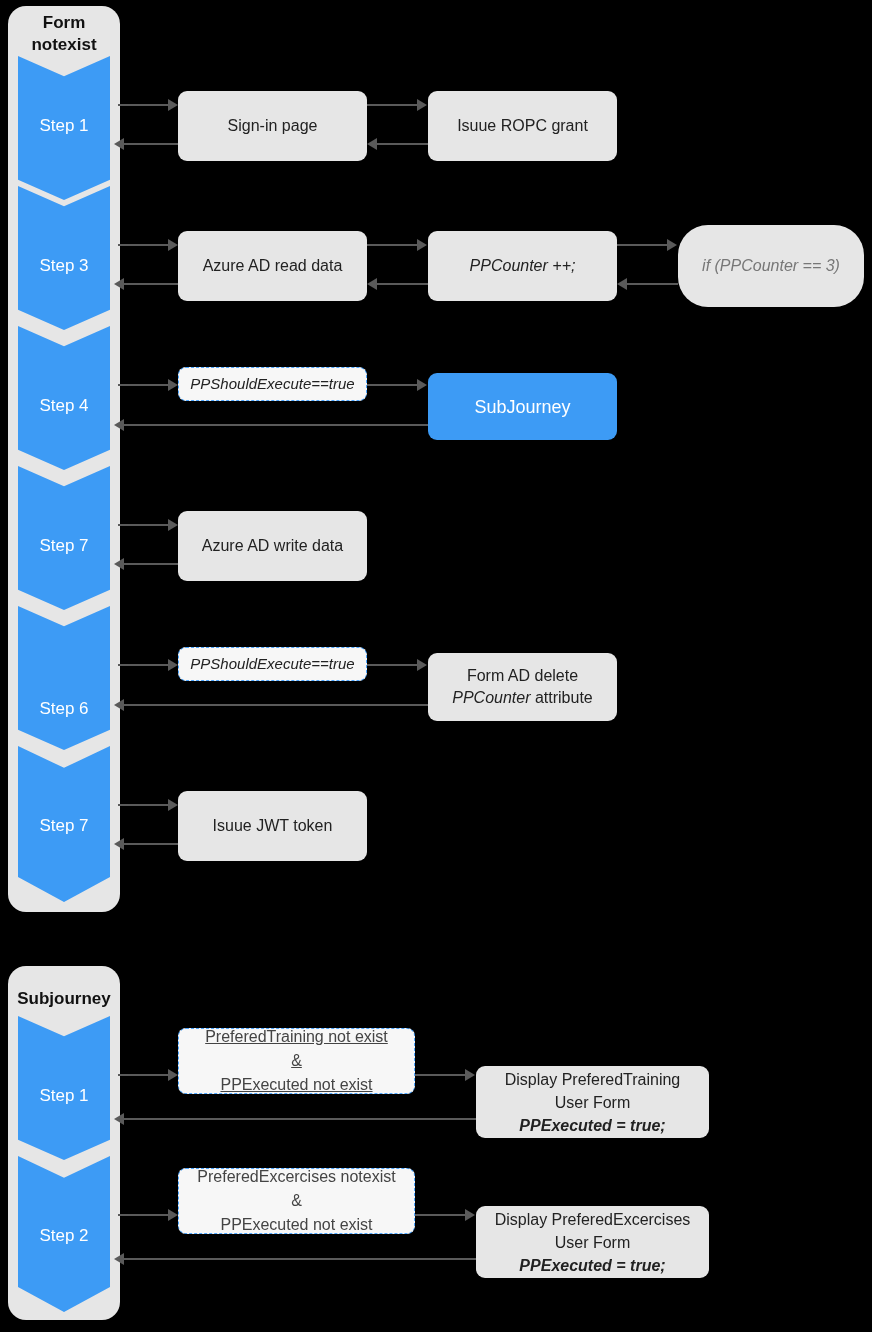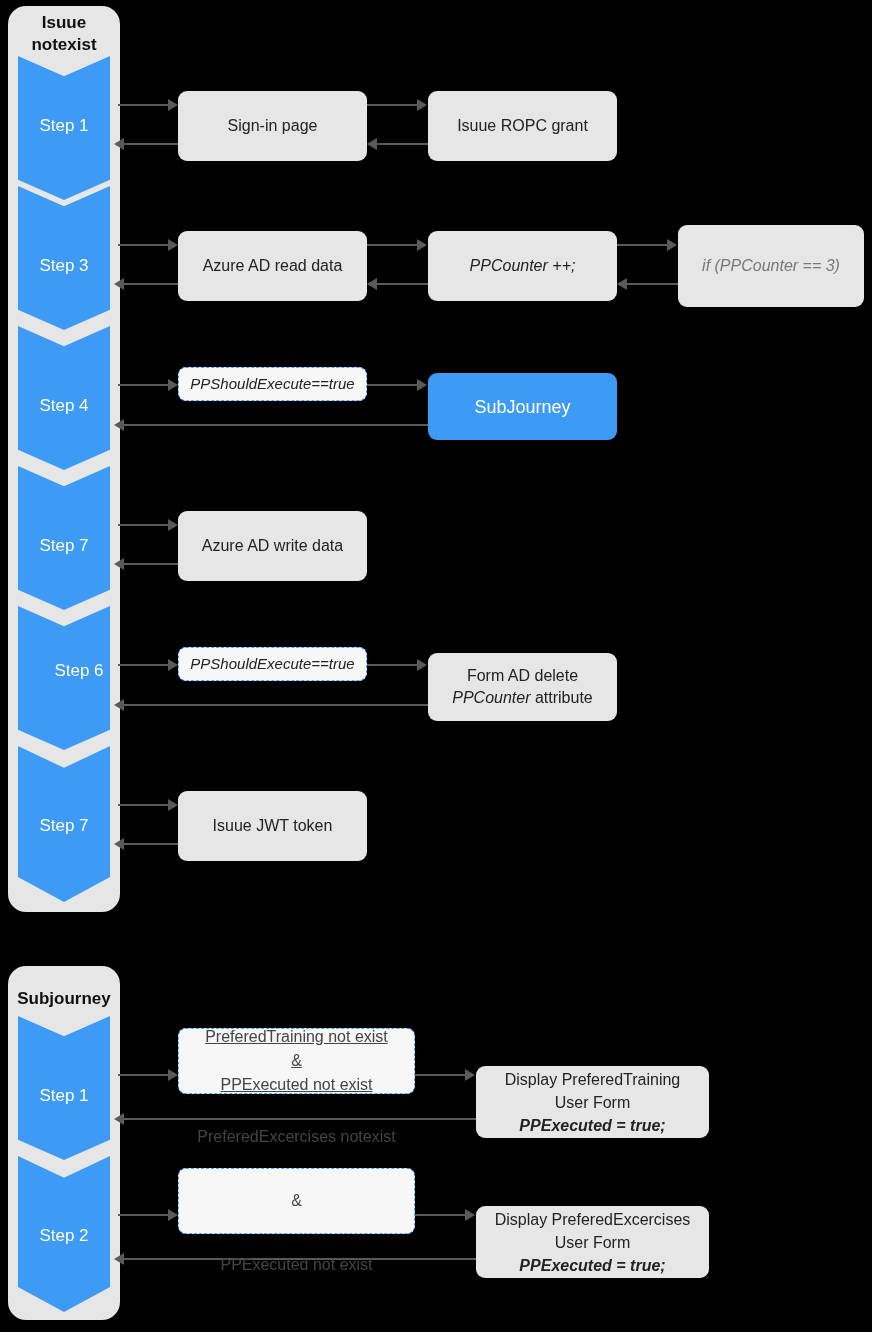--- a/index.html
+++ b/index.html
@@ -62,38 +62,38 @@
   }
 </style>
 </head>
 <body>
 
 <div id="stage">
 
   <div class="rail" style="left:8px;top:6px;width:112px;height:906px;"></div>
 
   <div class="rail-title" style="left:8px;top:12px;width:112px;">
-    <div>Isuue</div>
+    <div>Form</div>
     <div>notexist</div>
   </div>
 
   <div class="chev top" style="left:18px;top:56px;width:92px;height:144px;"></div>
   <div class="chev-label" style="left:18px;top:116px;width:92px;">Step 1</div>
 
   <div class="chev mid" style="left:18px;top:186px;width:92px;height:144px;"></div>
   <div class="chev-label" style="left:18px;top:256px;width:92px;">Step 3</div>
 
   <div class="chev mid" style="left:18px;top:326px;width:92px;height:144px;"></div>
   <div class="chev-label" style="left:18px;top:396px;width:92px;">Step 4</div>
 
   <div class="chev mid" style="left:18px;top:466px;width:92px;height:144px;"></div>
   <div class="chev-label" style="left:18px;top:536px;width:92px;">Step 7</div>
 
   <div class="chev mid" style="left:18px;top:606px;width:92px;height:144px;"></div>
-  <div class="chev-label" style="left:18px;top:661px;width:92px;padding-left:15px;">Step 6</div>
+  <div class="chev-label" style="left:18px;top:699px;width:92px;">Step 6</div>
 
   <div class="chev last" style="left:18px;top:746px;width:92px;height:156px;"></div>
   <div class="chev-label" style="left:18px;top:816px;width:92px;">Step 7</div>
 
   <div class="ln" style="left:118px;top:104px;width:52px;"></div>
   <div class="arrow right" style="left:168px;top:99px;"></div>
   <div class="ln" style="left:122px;top:143px;width:56px;"></div>
   <div class="arrow left" style="left:114px;top:138px;"></div>
 
   <div class="node" style="left:178px;top:91px;width:189px;height:70px;">Sign-in page</div>
@@ -117,21 +117,21 @@
   <div class="ln" style="left:375px;top:283px;width:53px;"></div>
   <div class="arrow left" style="left:367px;top:278px;"></div>
 
   <div class="node" style="left:428px;top:231px;width:189px;height:70px;font-style:italic;">PPCounter ++;</div>
 
   <div class="ln" style="left:617px;top:244px;width:52px;"></div>
   <div class="arrow right" style="left:667px;top:239px;"></div>
   <div class="ln" style="left:625px;top:283px;width:53px;"></div>
   <div class="arrow left" style="left:617px;top:278px;"></div>
 
-  <div class="node gray-italic" style="left:678px;top:225px;width:186px;height:82px;flex-direction:column;">
+  <div class="node gray-italic" style="left:678px;top:225px;width:186px;height:82px;flex-direction:column;border-radius:30px;">
     <div>if (PPCounter == 3)</div>
   </div>
 
   <div class="ln" style="left:118px;top:384px;width:52px;"></div>
   <div class="arrow right" style="left:168px;top:379px;"></div>
   <div class="ln" style="left:122px;top:424px;width:307px;"></div>
   <div class="arrow left" style="left:114px;top:419px;"></div>
 
   <div class="node cond" style="left:178px;top:367px;width:189px;height:34px;">PPShouldExecute==true</div>
 
@@ -201,21 +201,21 @@
     <div>Display PreferedTraining</div>
     <div>User Form</div>
     <div class="it" style="font-weight:bold;">PPExecuted = true;</div>
   </div>
 
   <div class="ln" style="left:118px;top:1214px;width:52px;"></div>
   <div class="arrow right" style="left:168px;top:1209px;"></div>
   <div class="ln" style="left:122px;top:1258px;width:365px;"></div>
   <div class="arrow left" style="left:114px;top:1253px;"></div>
 
-  <div class="node condmulti" style="left:178px;top:1168px;width:237px;height:66px;flex-direction:column;gap:40px;">
+  <div class="node condmulti" style="left:178px;top:1168px;width:237px;height:66px;flex-direction:column;">
     <div>PreferedExcercises notexist</div>
     <div>&amp;</div>
     <div>PPExecuted not exist</div>
   </div>
 
   <div class="ln" style="left:415px;top:1214px;width:52px;"></div>
   <div class="arrow right" style="left:465px;top:1209px;"></div>
 
   <div class="node" style="left:476px;top:1206px;width:233px;height:72px;flex-direction:column;line-height:23px;">
     <div>Display PreferedExcercises</div>

